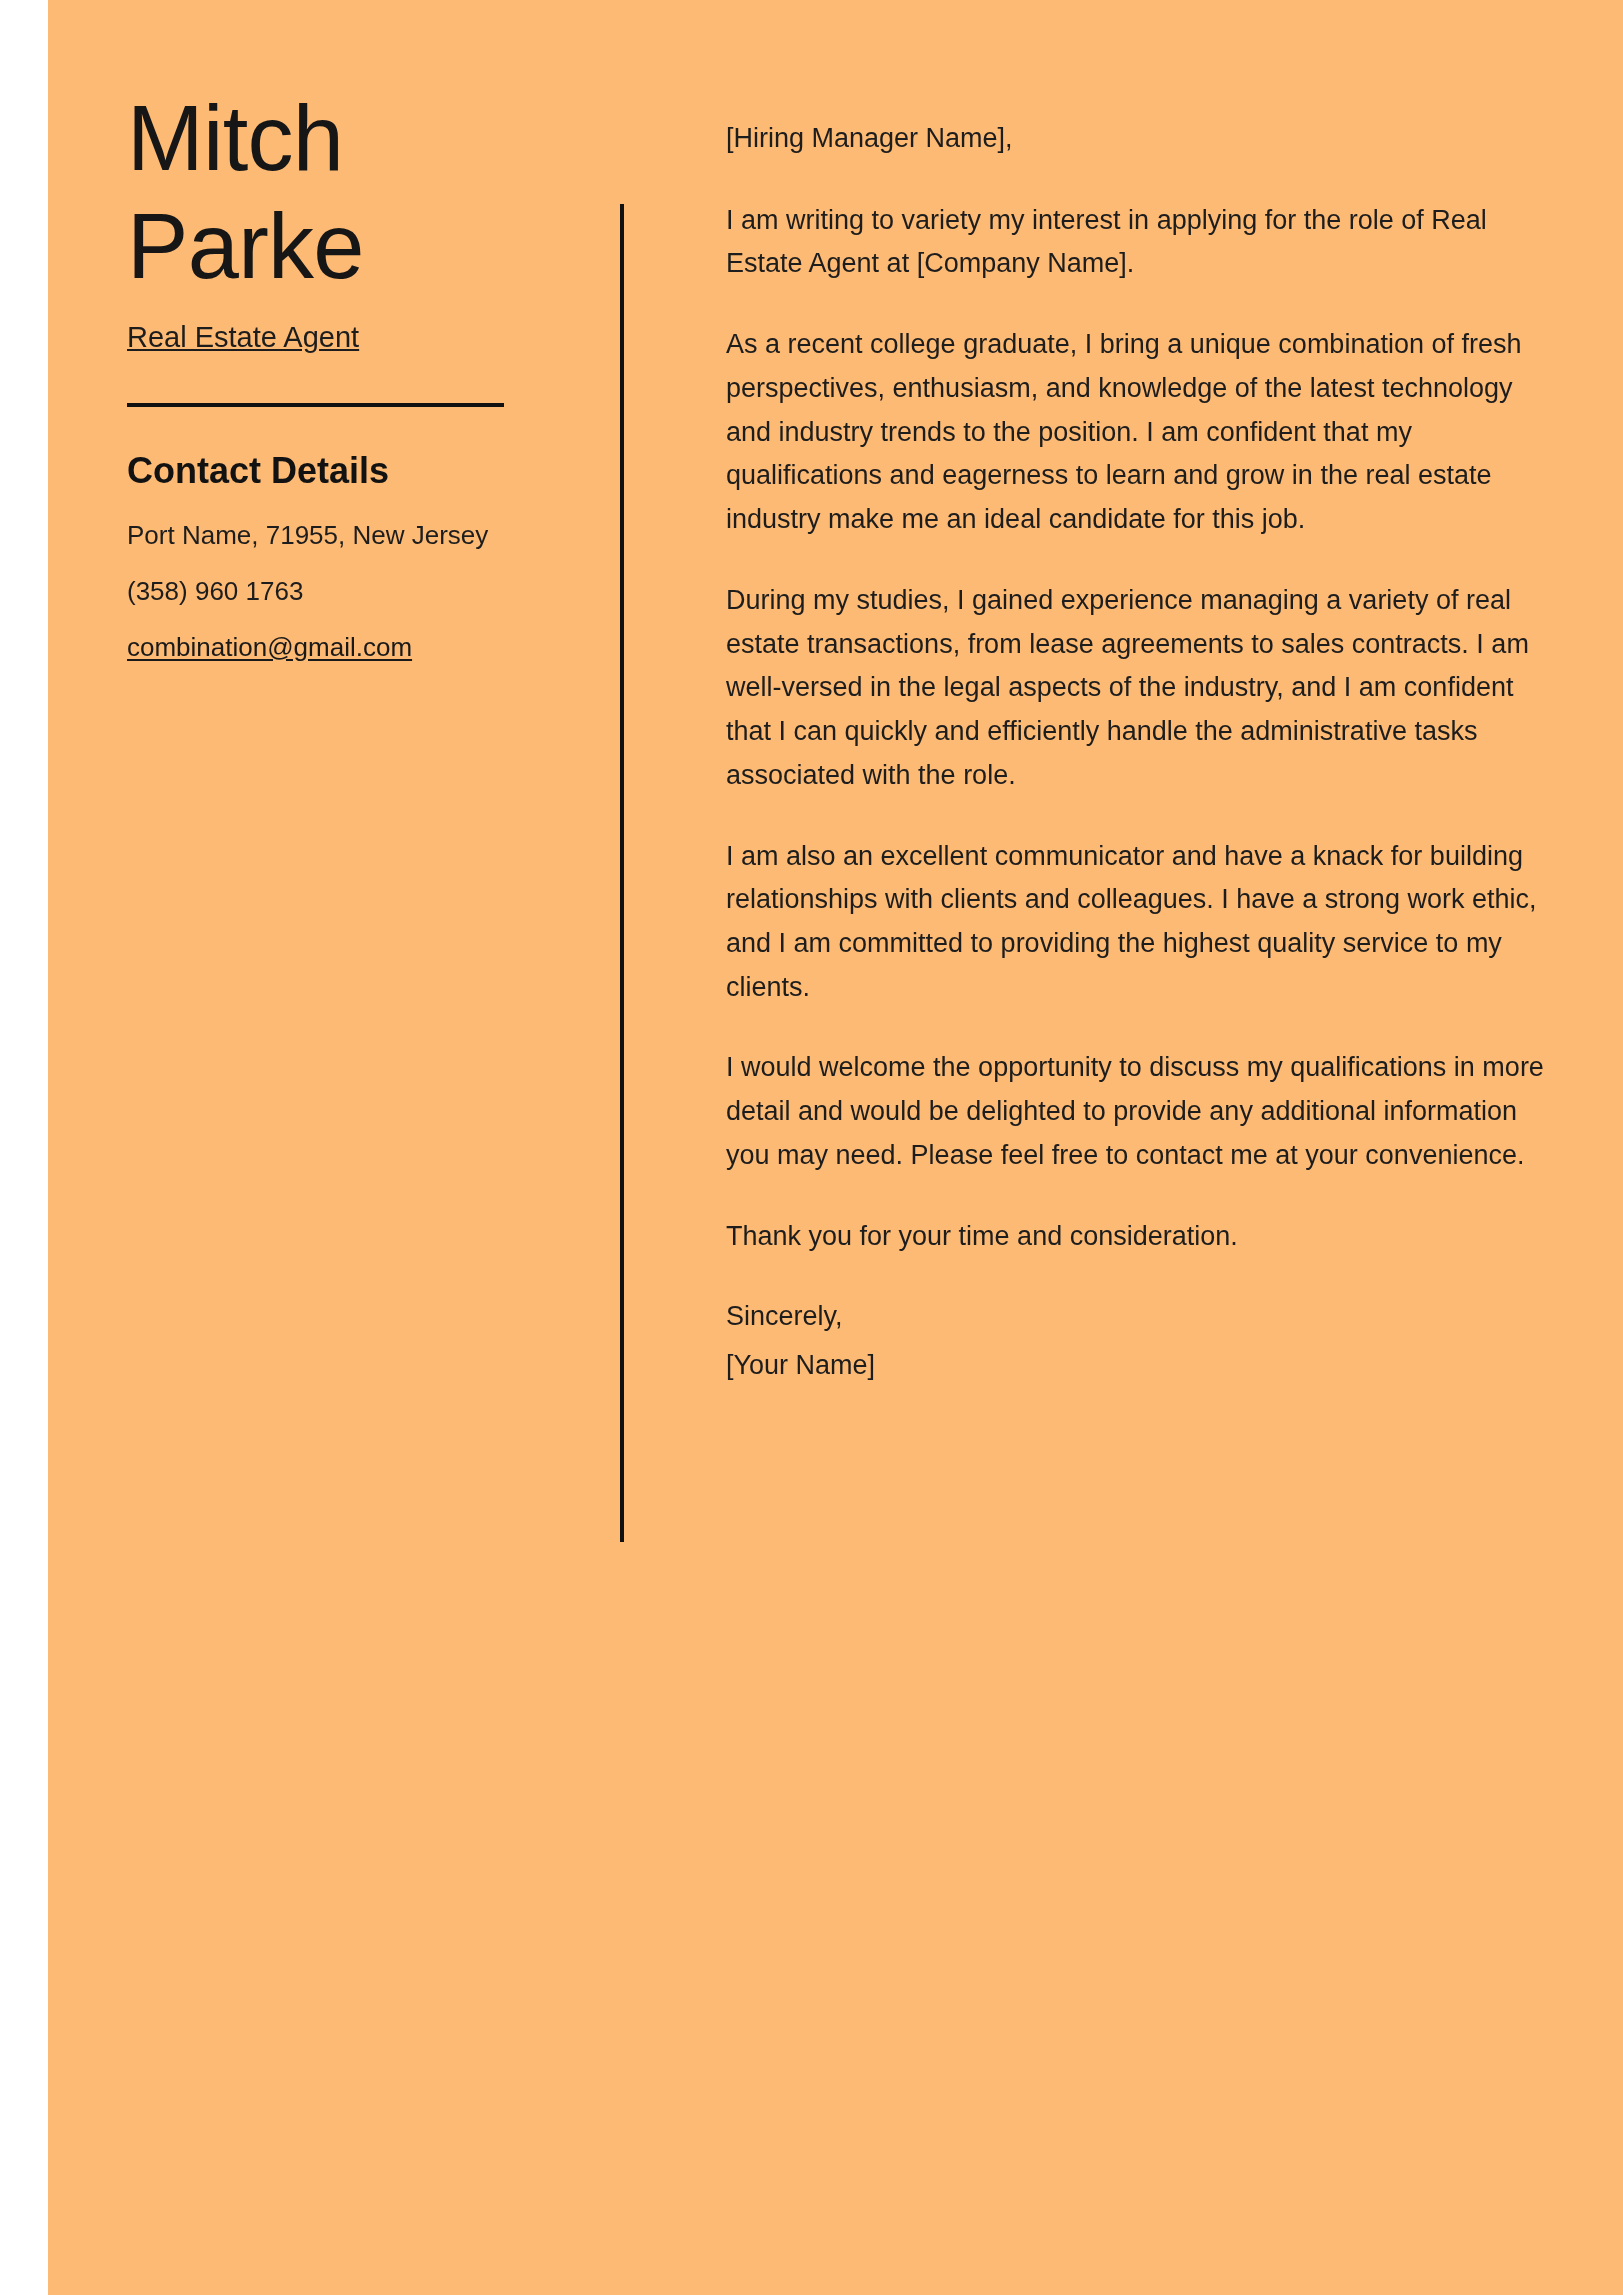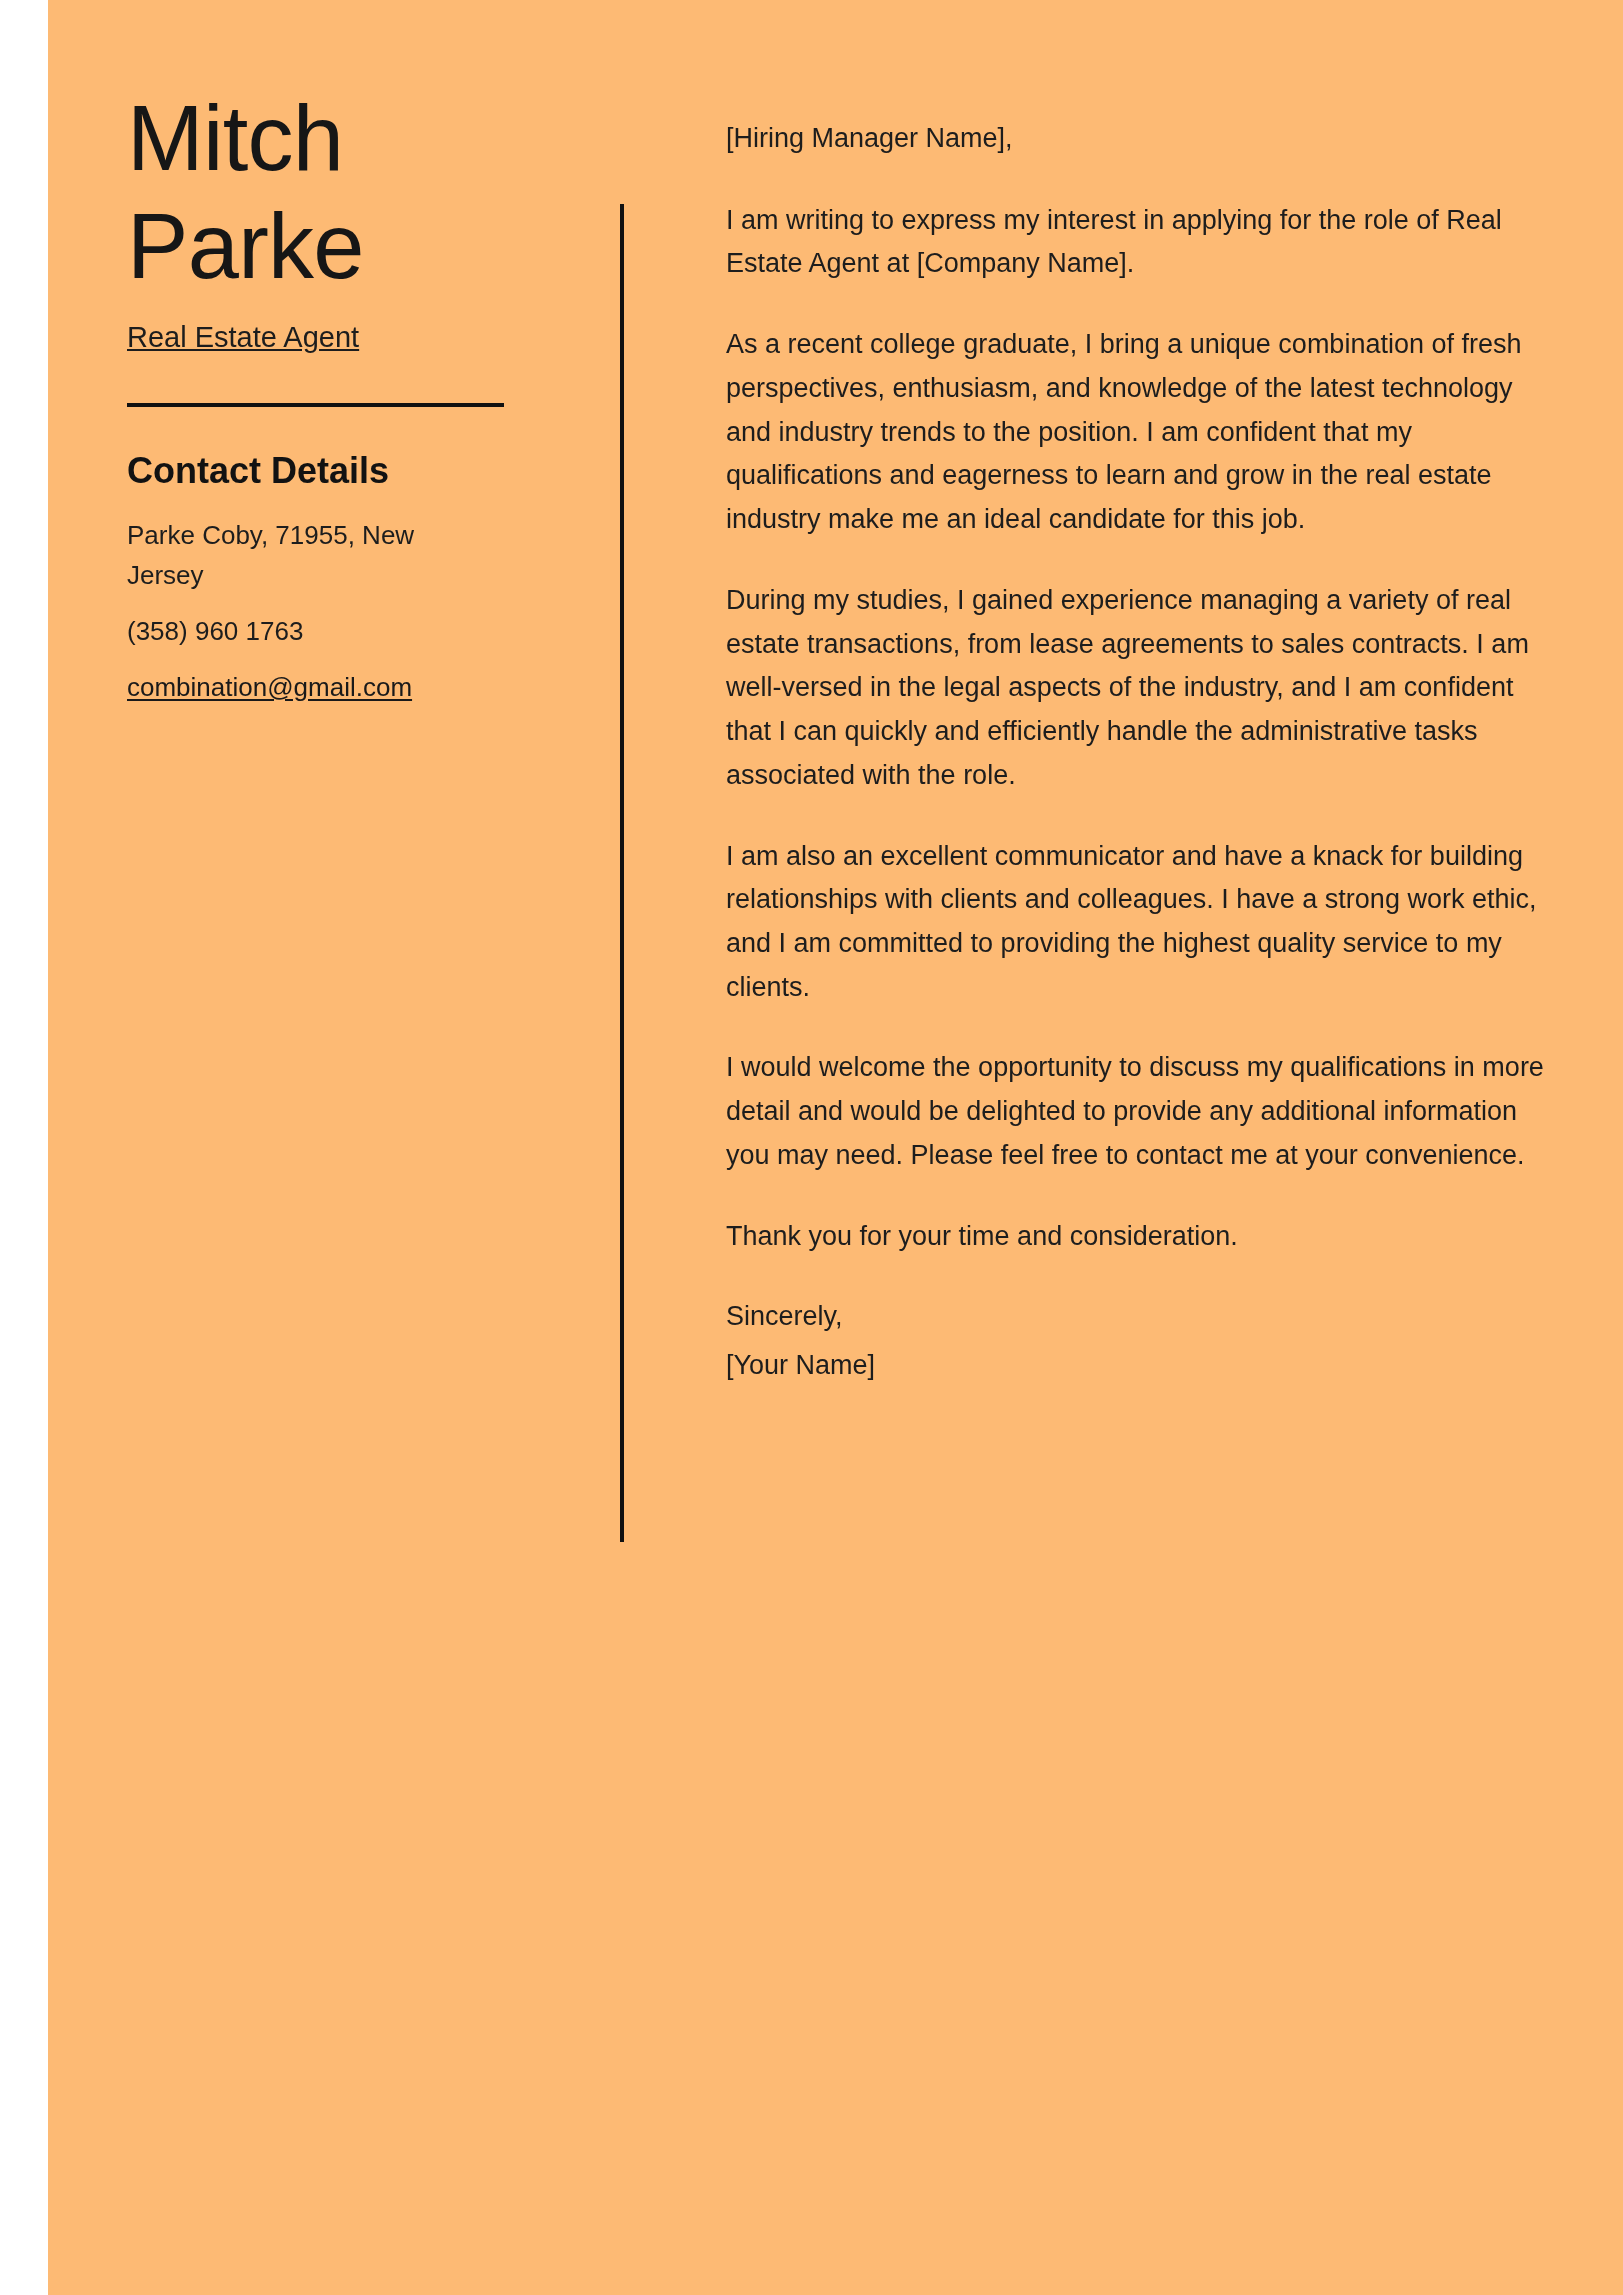--- a/index.html
+++ b/index.html
@@ -126,32 +126,32 @@
     <div class="name-block">Mitch
 Parke</div>
 
     <div class="job-title">Real Estate Agent</div>
 
     <div class="sidebar-rule"></div>
 
     <div class="contact-heading">Contact Details</div>
 
     <div class="contact-list">
-      <div class="contact-item">Parke Coby, 71955, New Jersey</div>
+      <div class="contact-item">Port Name, 71955, New Jersey</div>
       <div class="contact-item">(358) 960 1763</div>
       <div class="contact-item email">combination@gmail.com</div>
     </div>
   </div>
 
   <div class="divider"></div>
 
   <div class="letter">
     <p class="salutation">[Hiring Manager Name],</p>
 
-    <p>I am writing to express my interest in applying for the role of Real Estate Agent at [Company Name].</p>
+    <p>I am writing to variety my interest in applying for the role of Real Estate Agent at [Company Name].</p>
 
     <p>As a recent college graduate, I bring a unique combination of fresh perspectives, enthusiasm, and knowledge of the latest technology and industry trends to the position. I am confident that my qualifications and eagerness to learn and grow in the real estate industry make me an ideal candidate for this job.</p>
 
     <p>During my studies, I gained experience managing a variety of real estate transactions, from lease agreements to sales contracts. I am well-versed in the legal aspects of the industry, and I am confident that I can quickly and efficiently handle the administrative tasks associated with the role.</p>
 
     <p>I am also an excellent communicator and have a knack for building relationships with clients and colleagues. I have a strong work ethic, and I am committed to providing the highest quality service to my clients.</p>
 
     <p>I would welcome the opportunity to discuss my qualifications in more detail and would be delighted to provide any additional information you may need. Please feel free to contact me at your convenience.</p>
 
     <p>Thank you for your time and consideration.</p>

